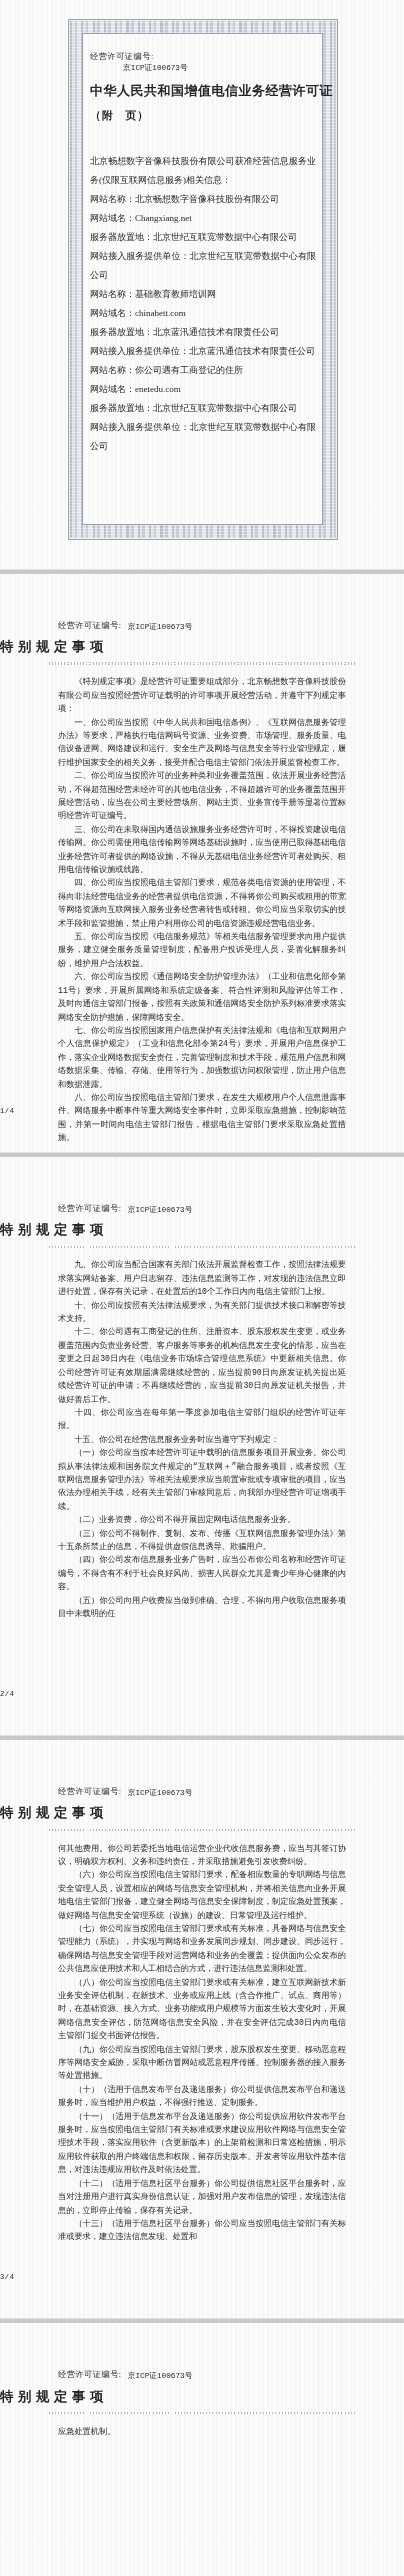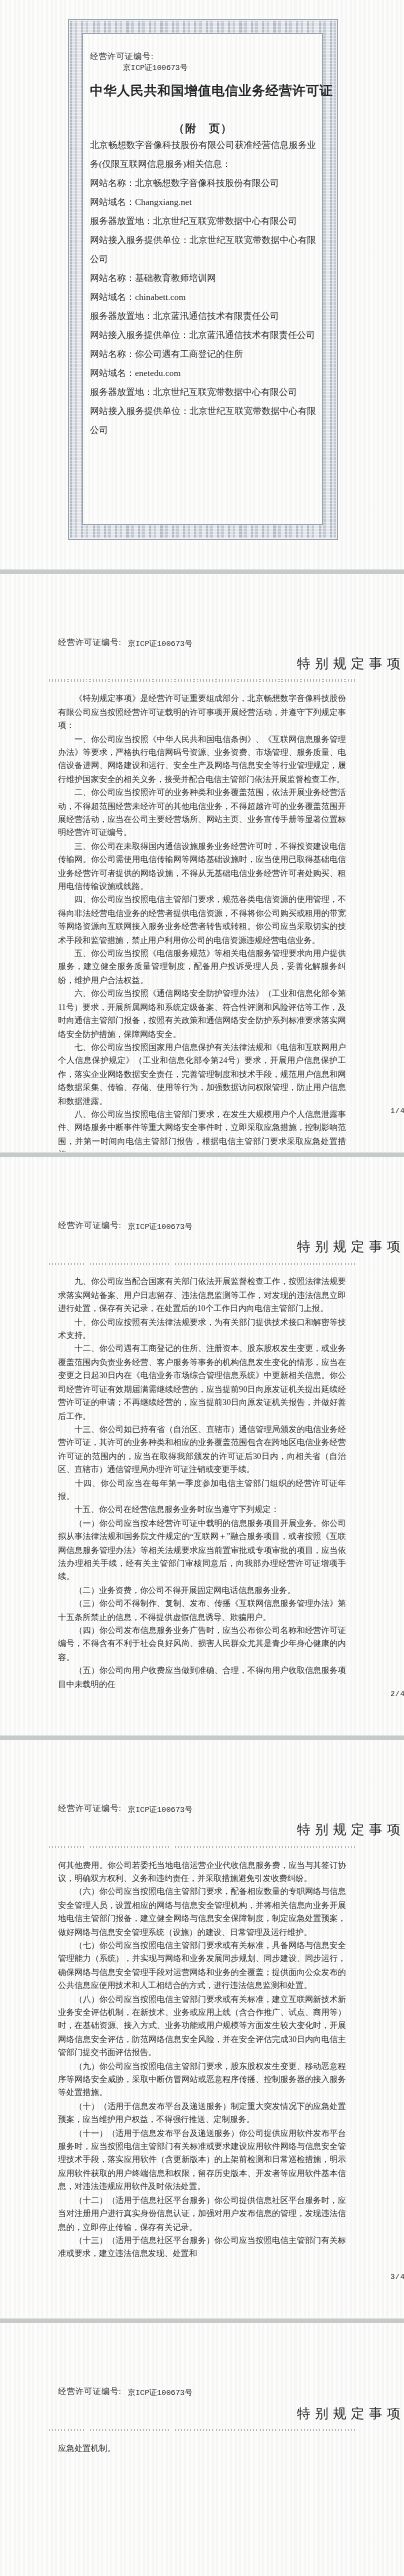--- a/index.html
+++ b/index.html
@@ -37,44 +37,44 @@
     background:#fcfcfb;border:0.5px solid #9aa2ac;
     padding:17.5px 6.2px 0 7.2px;
     background-image:repeating-linear-gradient(90deg, rgba(140,150,160,0.05) 0 2.1px, rgba(255,255,255,0) 2.1px 4.6px);
   }
   .p1-head .lbl{font-size:8.2px;letter-spacing:0.5px;}
   .p1-num{font-size:7.7px;margin:1px 0 0 33px;font-family:"Liberation Mono","DejaVu Sans Mono",monospace;}
   .cert-title{
     margin:8.2px 0 0;
     font-size:13px;font-weight:bold;letter-spacing:0.5px;white-space:nowrap;
   }
-  .cert-sub{margin-top:22px;text-align:center;font-size:10.8px;font-weight:bold;letter-spacing:1px;}
-  .p1-body{}
+  .cert-sub{margin-top:9px;text-align:left;font-size:10.8px;font-weight:bold;letter-spacing:1px;}
+  .p1-body{margin-top:29px;}
   .p1-line{margin:0;font-size:9px;line-height:19px;text-align:justify;}
 
   
-  .head2{margin:0 0 0 58px;padding-top:63px;font-size:8.2px;}
+  .head2{margin:0 0 0 58px;padding-top:46px;font-size:8.2px;}
   .head2 .lbl2{letter-spacing:0.5px;}
   .head2 .num2{font-size:7.7px;margin-left:4.1px;position:relative;top:1px;font-family:"Liberation Mono","DejaVu Sans Mono",monospace;}
   .sp-title{
-    margin:7.2px 0 0;text-align:right;
-    font-size:13.4px;font-weight:normal;letter-spacing:4.6px;
+    margin:7.2px 0 0;text-align:left;
+    font-size:13.4px;font-weight:bold;letter-spacing:4.6px;
   }
   .wave{
     height:2.6px;margin:6.2px 49px 0;
     background:
       repeating-linear-gradient(100deg, #a9b0ac 0 0.8px, rgba(0,0,0,0) 0.8px 3.1px),
       repeating-linear-gradient(80deg, #a9b0ac 0 0.8px, rgba(0,0,0,0) 0.8px 3.1px);
     opacity:.85;
   }
-  .body2{margin:10.3px 59px 0 58px;}
+  .body2{margin:10.3px 59px 0 58px;font-family:Liberation Mono, monospace;}
   .para{margin:0;font-size:8.2px;line-height:13.4px;text-align:justify;}
   .pageno{
     position:absolute;left:0;right:0;bottom:37px;
-    text-align:right;font-size:7.2px;letter-spacing:0.5px;
+    text-align:left;font-size:7.2px;letter-spacing:0.5px;
     font-family:"Liberation Mono","DejaVu Sans Mono",monospace;
   }
 </style>
 </head>
 <body>
 
 <div class="doc">
 
   <section class="sheet sheet-1">
     <div class="frame">
@@ -135,21 +135,20 @@
     <div class="head2">
       <span class="lbl2">经营许可证编号:</span>
       <span class="num2">京ICP证100673号</span>
     </div>
     <h2 class="sp-title">特别规定事项</h2>
     <div class="wave"></div>
     <div class="body2">
         <p class="para">　　九、你公司应当配合国家有关部门依法开展监督检查工作，按照法律法规要求落实网站备案、用户日志留存、违法信息监测等工作，对发现的违法信息立即进行处置，保存有关记录，在处置后的10个工作日内向电信主管部门上报。</p>
         <p class="para">　　十、你公司应按照有关法律法规要求，为有关部门提供技术接口和解密等技术支持。</p>
         <p class="para">　　十二、你公司遇有工商登记的住所、注册资本、股东股权发生变更，或业务覆盖范围内负责业务经营、客户服务等事务的机构信息发生变化的情形，应当在变更之日起30日内在《电信业务市场综合管理信息系统》中更新相关信息。你公司经营许可证有效期届满需继续经营的，应当提前90日向原发证机关提出延续经营许可证的申请；不再继续经营的，应当提前30日向原发证机关报告，并做好善后工作。</p>
-        <p class="para">　　十三、你公司如已持有省（自治区、直辖市）通信管理局颁发的电信业务经营许可证，其许可的业务种类和相应的业务覆盖范围包含在跨地区电信业务经营许可证的范围内的，应当在取得我部颁发的许可证后30日内，向相关省（自治区、直辖市）通信管理局办理许可证注销或变更手续。</p>
         <p class="para">　　十四、你公司应当在每年第一季度参加电信主管部门组织的经营许可证年报。</p>
         <p class="para">　　十五、你公司在经营信息服务业务时应当遵守下列规定：</p>
         <p class="para">　　（一）你公司应当按本经营许可证中载明的信息服务项目开展业务。你公司拟从事法律法规和国务院文件规定的“互联网＋”融合服务项目，或者按照《互联网信息服务管理办法》等相关法规要求应当前置审批或专项审批的项目，应当依法办理相关手续，经有关主管部门审核同意后，向我部办理经营许可证增项手续。</p>
         <p class="para">　　（二）业务资费，你公司不得开展固定网电话信息服务业务。</p>
         <p class="para">　　（三）你公司不得制作、复制、发布、传播《互联网信息服务管理办法》第十五条所禁止的信息，不得提供虚假信息诱导、欺骗用户。</p>
         <p class="para">　　（四）你公司发布信息服务业务广告时，应当公布你公司名称和经营许可证编号，不得含有不利于社会良好风尚、损害人民群众尤其是青少年身心健康的内容。</p>
         <p class="para">　　（五）你公司向用户收费应当做到准确、合理，不得向用户收取信息服务项目中未载明的任</p>
       </div>
     <div class="pageno">2/4</div>
   </section>
@@ -162,21 +161,21 @@
       <span class="num2">京ICP证100673号</span>
     </div>
     <h2 class="sp-title">特别规定事项</h2>
     <div class="wave"></div>
     <div class="body2">
         <p class="para">何其他费用。你公司若委托当地电信运营企业代收信息服务费，应当与其签订协议，明确双方权利、义务和违约责任，并采取措施避免引发收费纠纷。</p>
         <p class="para">　　（六）你公司应当按照电信主管部门要求，配备相应数量的专职网络与信息安全管理人员，设置相应的网络与信息安全管理机构，并将相关信息向业务开展地电信主管部门报备，建立健全网络与信息安全保障制度，制定应急处置预案，做好网络与信息安全管理系统（设施）的建设、日常管理及运行维护。</p>
         <p class="para">　　（七）你公司应当按照电信主管部门要求或有关标准，具备网络与信息安全管理能力（系统），并实现与网络和业务发展同步规划、同步建设、同步运行，确保网络与信息安全管理手段对运营网络和业务的全覆盖；提供面向公众发布的公共信息应使用技术和人工相结合的方式，进行违法信息监测和处置。</p>
         <p class="para">　　（八）你公司应当按照电信主管部门要求或有关标准，建立互联网新技术新业务安全评估机制，在新技术、业务或应用上线（含合作推广、试点、商用等）时，在基础资源、接入方式、业务功能或用户规模等方面发生较大变化时，开展网络信息安全评估，防范网络信息安全风险，并在安全评估完成30日内向电信主管部门提交书面评估报告。</p>
         <p class="para">　　（九）你公司应当按照电信主管部门要求，股东股权发生变更、移动恶意程序等网络安全威胁，采取中断仿冒网站或恶意程序传播、控制服务器的接入服务等处置措施。</p>
-        <p class="para">　　（十）（适用于信息发布平台及递送服务）制定重大突发情况下的应急处置预案，应当维护用户权益，不得强行推送、定制服务。</p>
+        <p class="para">　　（十）（适用于信息发布平台及递送服务）你公司提供信息发布平台和递送服务时，应当维护用户权益，不得强行推送、定制服务。</p>
         <p class="para">　　（十一）（适用于信息发布平台及递送服务）你公司提供应用软件发布平台服务时，应当按照电信主管部门有关标准或要求建设应用软件网络与信息安全管理技术手段，落实应用软件（含更新版本）的上架前检测和日常巡检措施，明示应用软件获取的用户终端信息和权限，留存历史版本、开发者等应用软件基本信息，对违法违规应用软件及时依法处置。</p>
         <p class="para">　　（十二）（适用于信息社区平台服务）你公司提供信息社区平台服务时，应当对注册用户进行真实身份信息认证，加强对用户发布信息的管理，发现违法信息的，立即停止传输，保存有关记录。</p>
         <p class="para">　　（十三）（适用于信息社区平台服务）你公司应当按照电信主管部门有关标准或要求，建立违法信息发现、处置和</p>
       </div>
     <div class="pageno">3/4</div>
   </section>
 
   <div class="divider"></div>
 
   <section class="sheet sheet-5">

